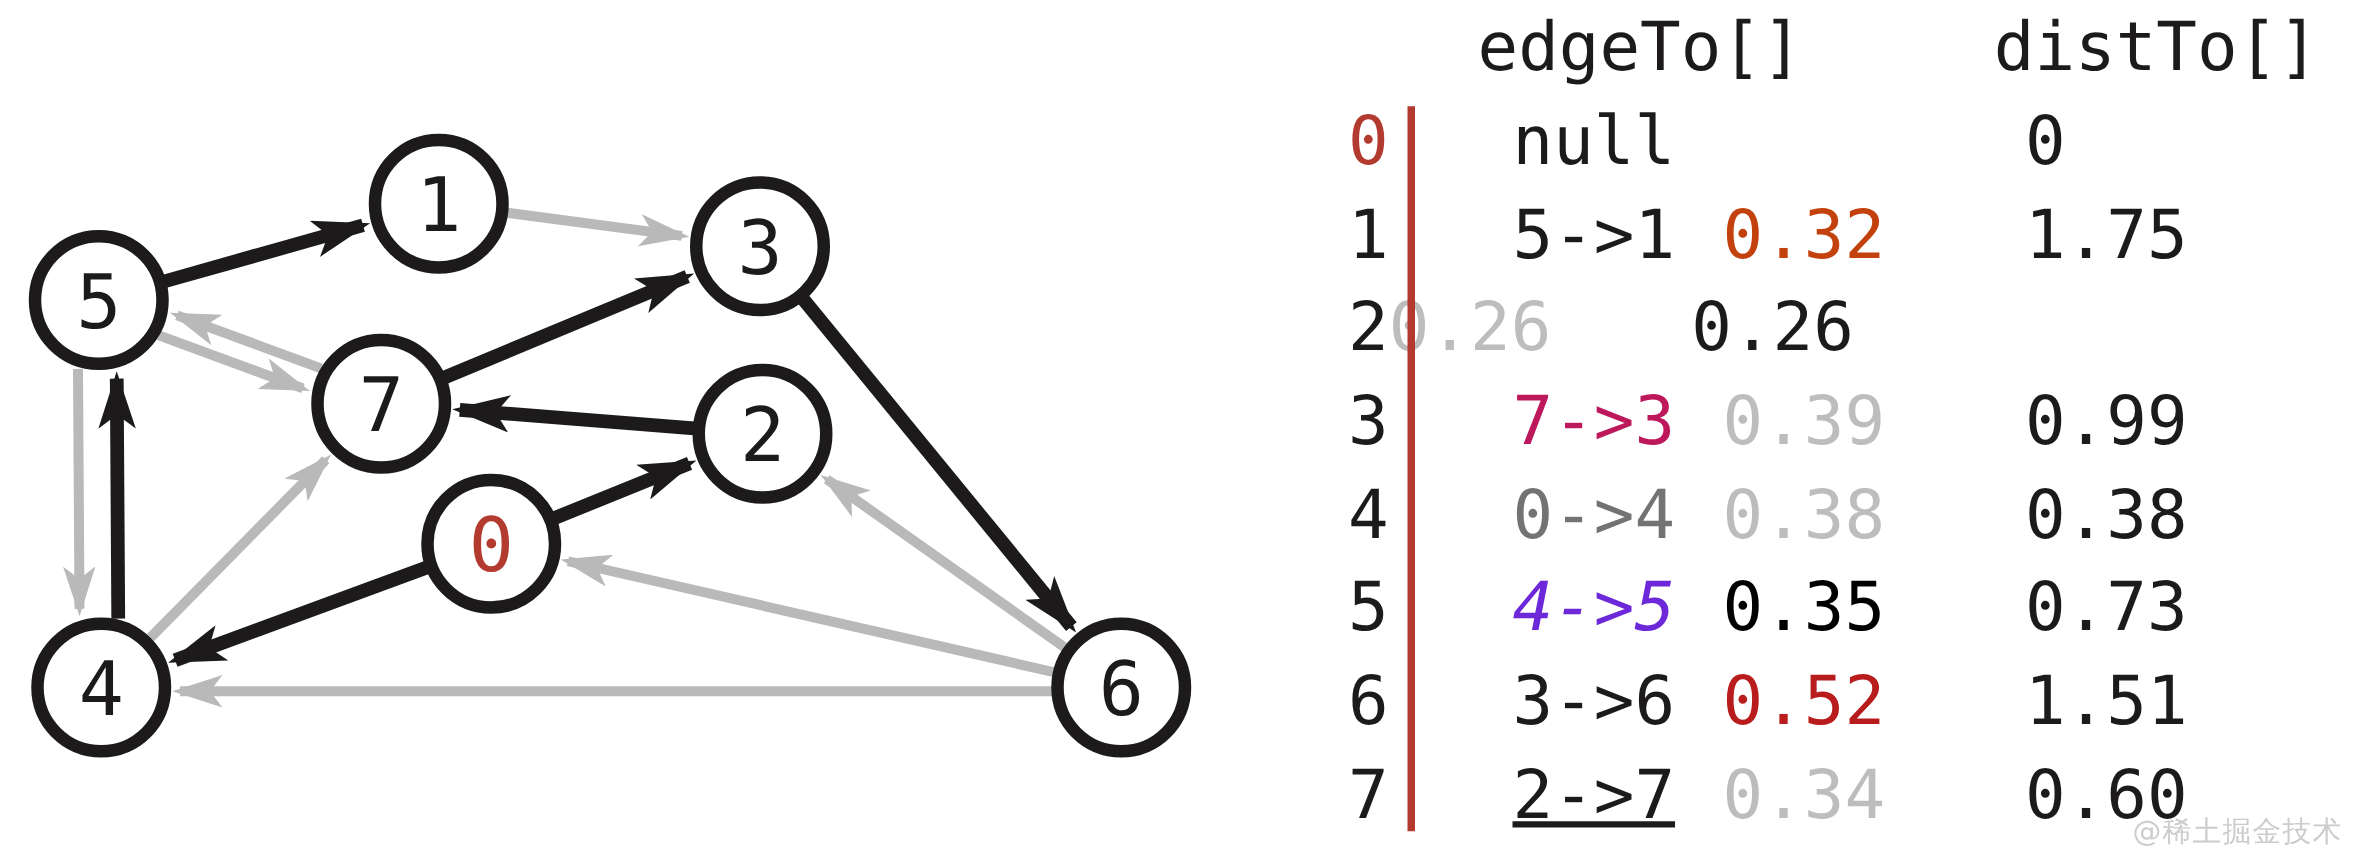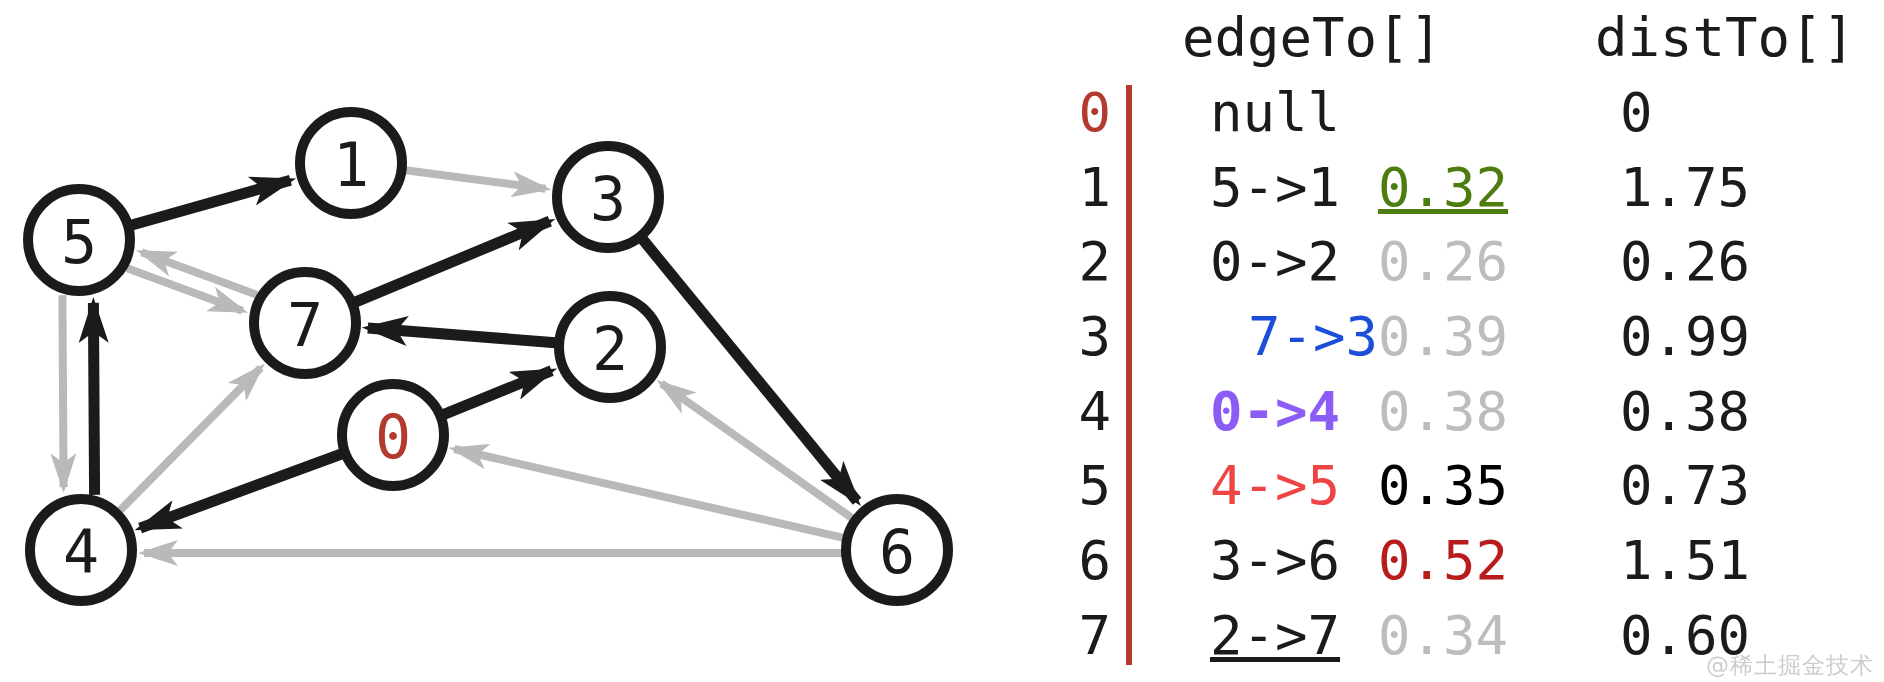--- a/index.html
+++ b/index.html
@@ -92,25 +92,25 @@
     </svg>
 
   <div class="dtable">
     <div class="dheader">
       <span class="h-edge">edgeTo[]</span>
       <span class="h-dist">distTo[]</span>
     </div>
     <div class="redbar" id="redbar" style="background: rgb(178, 58, 46);"></div>
     <div id="rows">
         <div class="drow"><span class="c-idx" style="color: rgb(178, 58, 46);">0</span><span class="c-edge" style="color: rgb(28, 26, 26);">null</span><span class="c-wt" style="color: rgb(189, 189, 189);"></span><span class="c-dist" style="color: rgb(28, 26, 26);">0</span></div>
-        <div class="drow"><span class="c-idx" style="color: rgb(28, 26, 26);">1</span><span class="c-edge" style="color: rgb(28, 26, 26);">5-&gt;1</span><span class="c-wt" style="color: #4d7c0f; text-decoration: underline;">0.32</span><span class="c-dist" style="color: rgb(28, 26, 26);">1.75</span></div>
-        <div class="drow"><span class="c-idx" style="color: rgb(28, 26, 26);">2</span><span class="c-edge" style="color: rgb(28, 26, 26);">0-&gt;2</span><span class="c-wt" style="color: rgb(189, 189, 189);">0.26</span><span class="c-dist" style="color: rgb(28, 26, 26);">0.26</span></div>
-        <div class="drow"><span class="c-idx" style="color: rgb(28, 26, 26);">3</span><span class="c-edge" style="color: #1d4ed8; text-align: right;">7-&gt;3</span><span class="c-wt" style="color: rgb(189, 189, 189);">0.39</span><span class="c-dist" style="color: rgb(28, 26, 26);">0.99</span></div>
-        <div class="drow"><span class="c-idx" style="color: rgb(28, 26, 26);">4</span><span class="c-edge" style="color: #8b5cf6; font-weight: bold;">0-&gt;4</span><span class="c-wt" style="color: rgb(189, 189, 189);">0.38</span><span class="c-dist" style="color: rgb(28, 26, 26);">0.38</span></div>
-        <div class="drow"><span class="c-idx" style="color: rgb(28, 26, 26);">5</span><span class="c-edge" style="color: #ef4444;">4-&gt;5</span><span class="c-wt" style="color: #000000;">0.35</span><span class="c-dist" style="color: rgb(28, 26, 26);">0.73</span></div>
+        <div class="drow"><span class="c-idx" style="color: rgb(28, 26, 26);">1</span><span class="c-edge" style="color: rgb(28, 26, 26);">5-&gt;1</span><span class="c-wt" style="color: #c2410c;">0.32</span><span class="c-dist" style="color: rgb(28, 26, 26);">1.75</span></div>
+        <div class="drow"><span class="c-idx" style="color: rgb(28, 26, 26);">2</span><span class="c-wt" style="color: rgb(189, 189, 189);">0.26</span><span class="c-dist" style="color: rgb(28, 26, 26);">0.26</span></div>
+        <div class="drow"><span class="c-idx" style="color: rgb(28, 26, 26);">3</span><span class="c-edge" style="color: #be185d;">7-&gt;3</span><span class="c-wt" style="color: rgb(189, 189, 189);">0.39</span><span class="c-dist" style="color: rgb(28, 26, 26);">0.99</span></div>
+        <div class="drow"><span class="c-idx" style="color: rgb(28, 26, 26);">4</span><span class="c-edge" style="color: #737373;">0-&gt;4</span><span class="c-wt" style="color: rgb(189, 189, 189);">0.38</span><span class="c-dist" style="color: rgb(28, 26, 26);">0.38</span></div>
+        <div class="drow"><span class="c-idx" style="color: rgb(28, 26, 26);">5</span><span class="c-edge" style="color: #6d28d9; font-style: italic;">4-&gt;5</span><span class="c-wt" style="color: #000000;">0.35</span><span class="c-dist" style="color: rgb(28, 26, 26);">0.73</span></div>
         <div class="drow"><span class="c-idx" style="color: rgb(28, 26, 26);">6</span><span class="c-edge" style="color: rgb(28, 26, 26);">3-&gt;6</span><span class="c-wt" style="color: #b91c1c;">0.52</span><span class="c-dist" style="color: rgb(28, 26, 26);">1.51</span></div>
         <div class="drow"><span class="c-idx" style="color: rgb(28, 26, 26);">7</span><span class="c-edge" style="color: rgb(28, 26, 26); text-decoration: underline;">2-&gt;7</span><span class="c-wt" style="color: rgb(189, 189, 189);">0.34</span><span class="c-dist" style="color: rgb(28, 26, 26);">0.60</span></div>
       </div>
   </div>
 
   <div class="watermark" id="watermark" style="color: rgb(199, 199, 199);">@稀土掘金技术社区</div>
 
 </div>
 
 </body></html>

